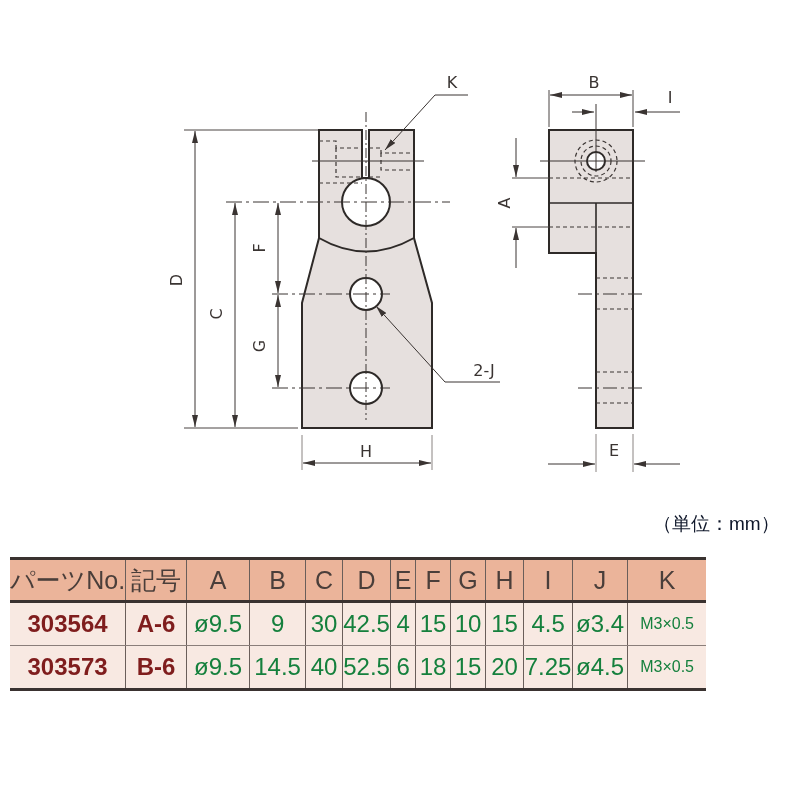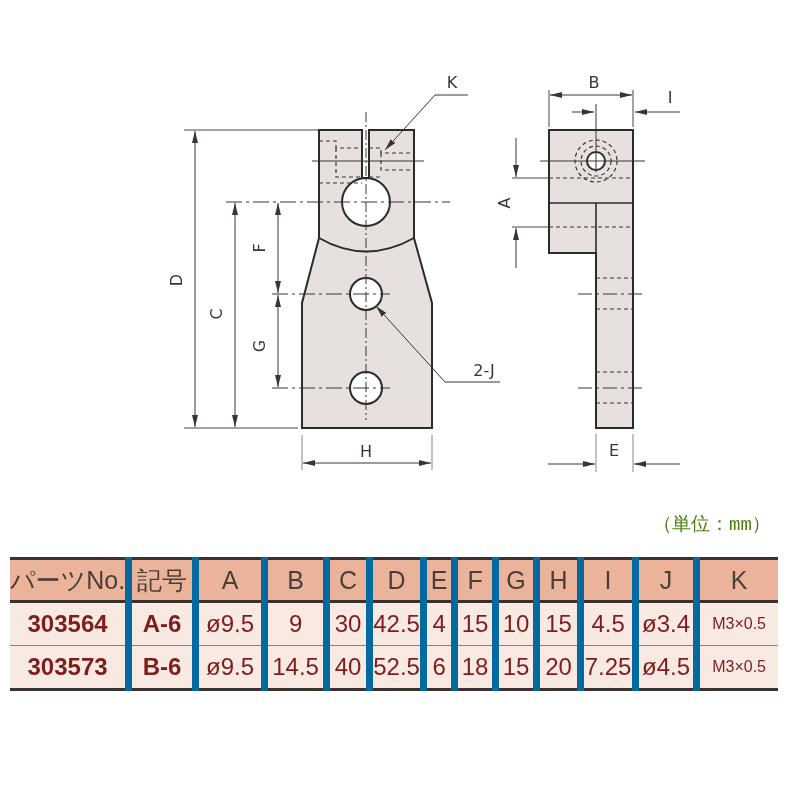--- a/index.html
+++ b/index.html
@@ -1,30 +1,30 @@
 <!DOCTYPE html>
 <html><head>
   <meta charset="utf-8">
   <style>
     html, body { margin: 0; padding: 0; background: #ffffff; }
     body { width: 800px; height: 800px; position: relative; overflow: hidden;
            font-family: "DejaVu Sans", sans-serif; color: #3a3432; }
     #drawing { position: absolute; left: 0; top: 0; width: 800px; height: 500px; }
-    .unit { position: absolute; left: 653px; top: 511px; font-size: 19px; color: #4d7c0f;
-            font-family: Liberation Mono, monospace; letter-spacing: 0px; }
+    .unit { position: absolute; left: 653px; top: 511px; font-size: 19px; color: #0f172a;
+            font-family: Liberation Sans, sans-serif; letter-spacing: 0px; }
     table.spec { position: absolute; left: 10px; top: 557px; border-collapse: collapse;
                  font-family: "Liberation Sans", sans-serif; border-radius: 14px; }
     table.spec { border-top: 3px solid #3a3230; border-bottom: 3px solid #3a3230; }
-    table.spec th, table.spec td { border-left: 7px solid #0369a1; border-right: 1px solid #6a5e5a;
+    table.spec th, table.spec td { border-left: 1px solid #0369a1; border-right: 1px solid #6a5e5a;
                  padding: 0; text-align: center; white-space: nowrap; }
     table.spec th:first-child, table.spec td:first-child { border-left: none; }
     table.spec th:last-child, table.spec td:last-child { border-right: none; }
     table.spec thead th { background: #ebb49a; height: 40px; font-weight: normal;
                  font-size: 25px; color: #4a3e3a; border-bottom: 3px solid #3a3230; }
-    table.spec tbody td { background: #f8e9e2; height: 42px; font-size: 24px; color: #7f1d1d;
+    table.spec tbody td { background: #f8e9e2; height: 42px; font-size: 24px; color: #15803d;
                  border-bottom: 1px solid #8a7e7a; }
     table.spec tbody tr:last-child td { border-bottom: none; }
     table.spec td.bold { font-weight: bold; font-size: 24px; color: #7f1d1d; }
     table.spec td.small { font-size: 16px; }
     .dim-text { font-family: "DejaVu Sans", sans-serif; font-size: 16px; fill: #3a3432; }
   </style>
 </head>
 <body>
 
 <svg id="drawing" viewBox="0 0 800 500" width="800" height="500">

